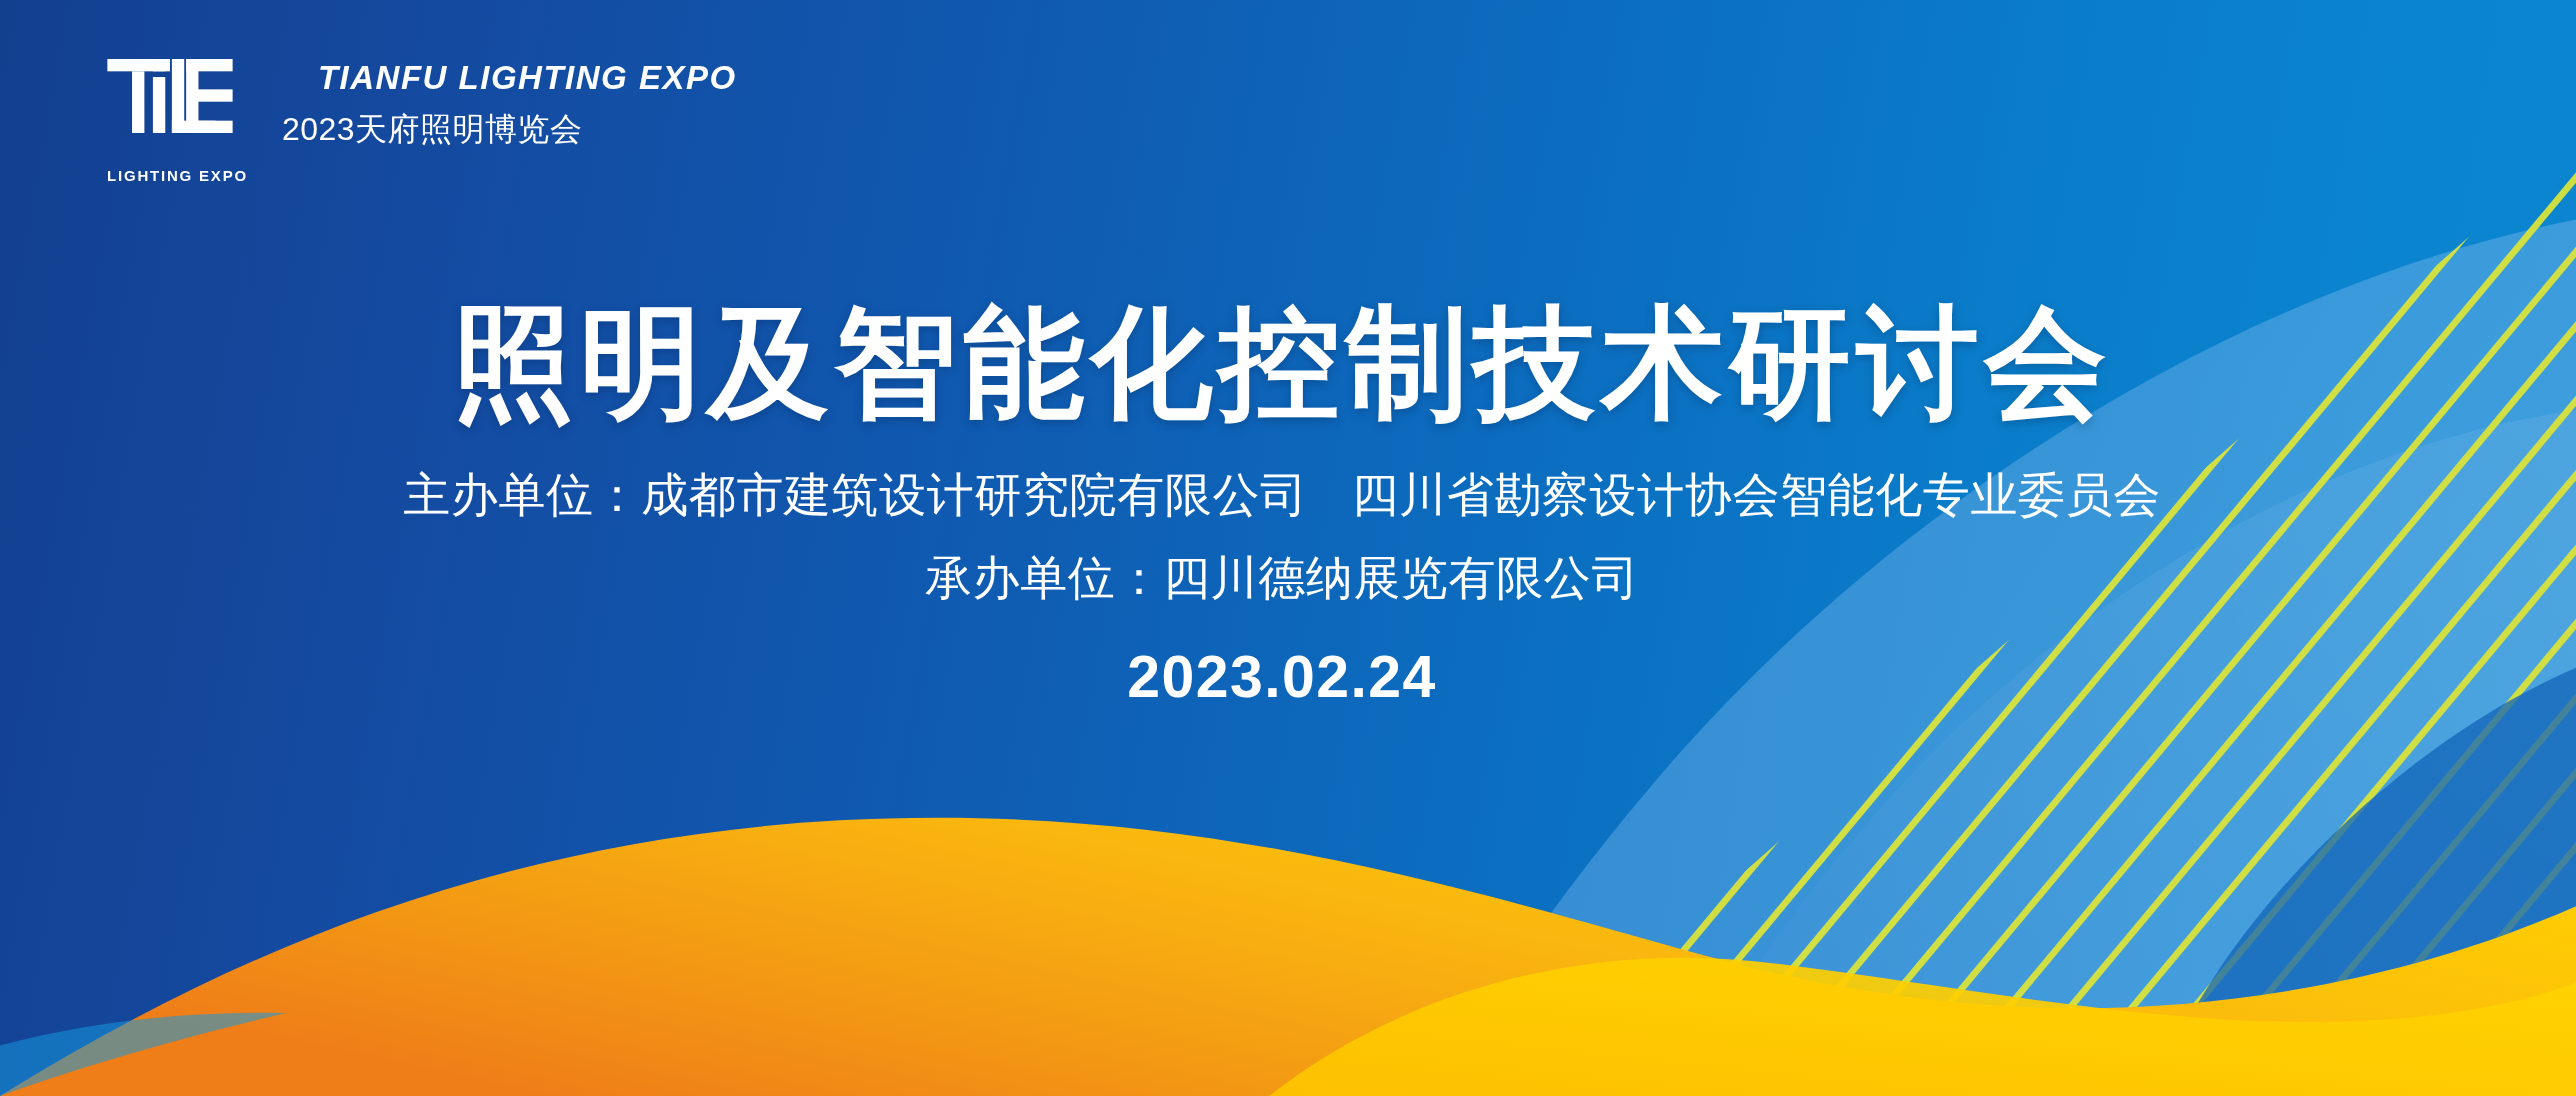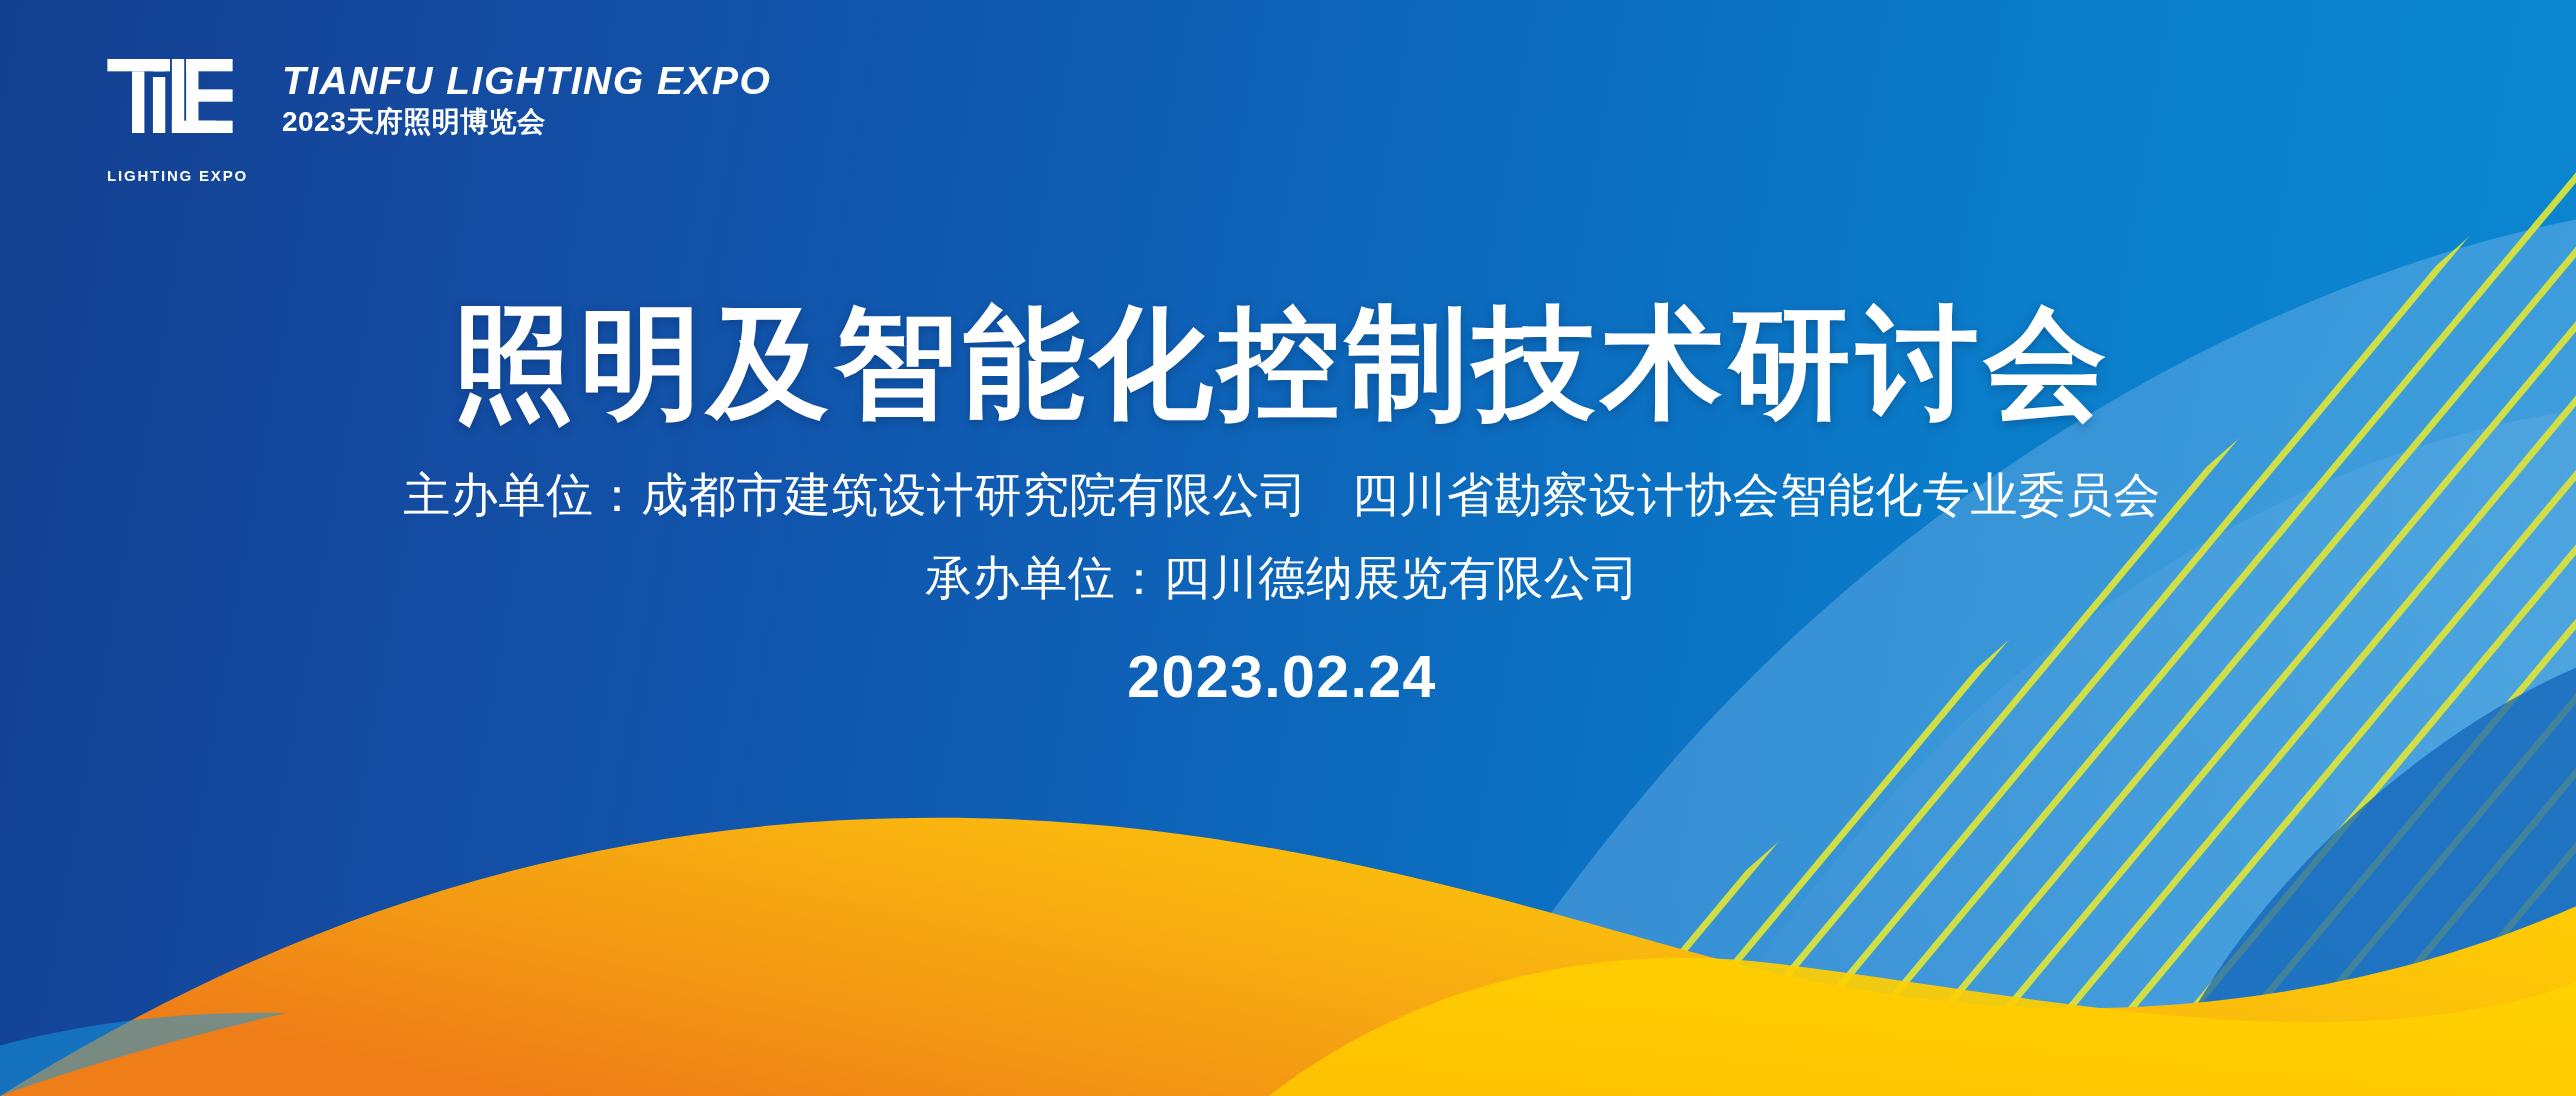--- a/index.html
+++ b/index.html
@@ -65,34 +65,35 @@
   }
 
   .logo-text {
     display: flex;
     flex-direction: column;
     justify-content: flex-start;
     padding-top: 1.9px;
   }
   .logo-text .en {
     color: #ffffff;
-    font-size: 39px;
+    font-size: 33px;
     font-weight: 700;
     font-style: italic;
     letter-spacing: 1.5px;
     line-height: 1.05;
     white-space: nowrap;
+    margin-left: 36px;
   }
   .logo-text .cn {
     color: #ffffff;
-    font-size: 28px;
-    font-weight: 700;
+    font-size: 32px;
+    font-weight: 400;
     letter-spacing: 0.5px;
     line-height: 1.18;
-    margin-top: 3px;
+    margin-top: 15px;
     white-space: nowrap;
   }
 
   
   .content {
     position: absolute;
     left: 0;
     right: 12px;
     top: 298px;
     z-index: 20;

